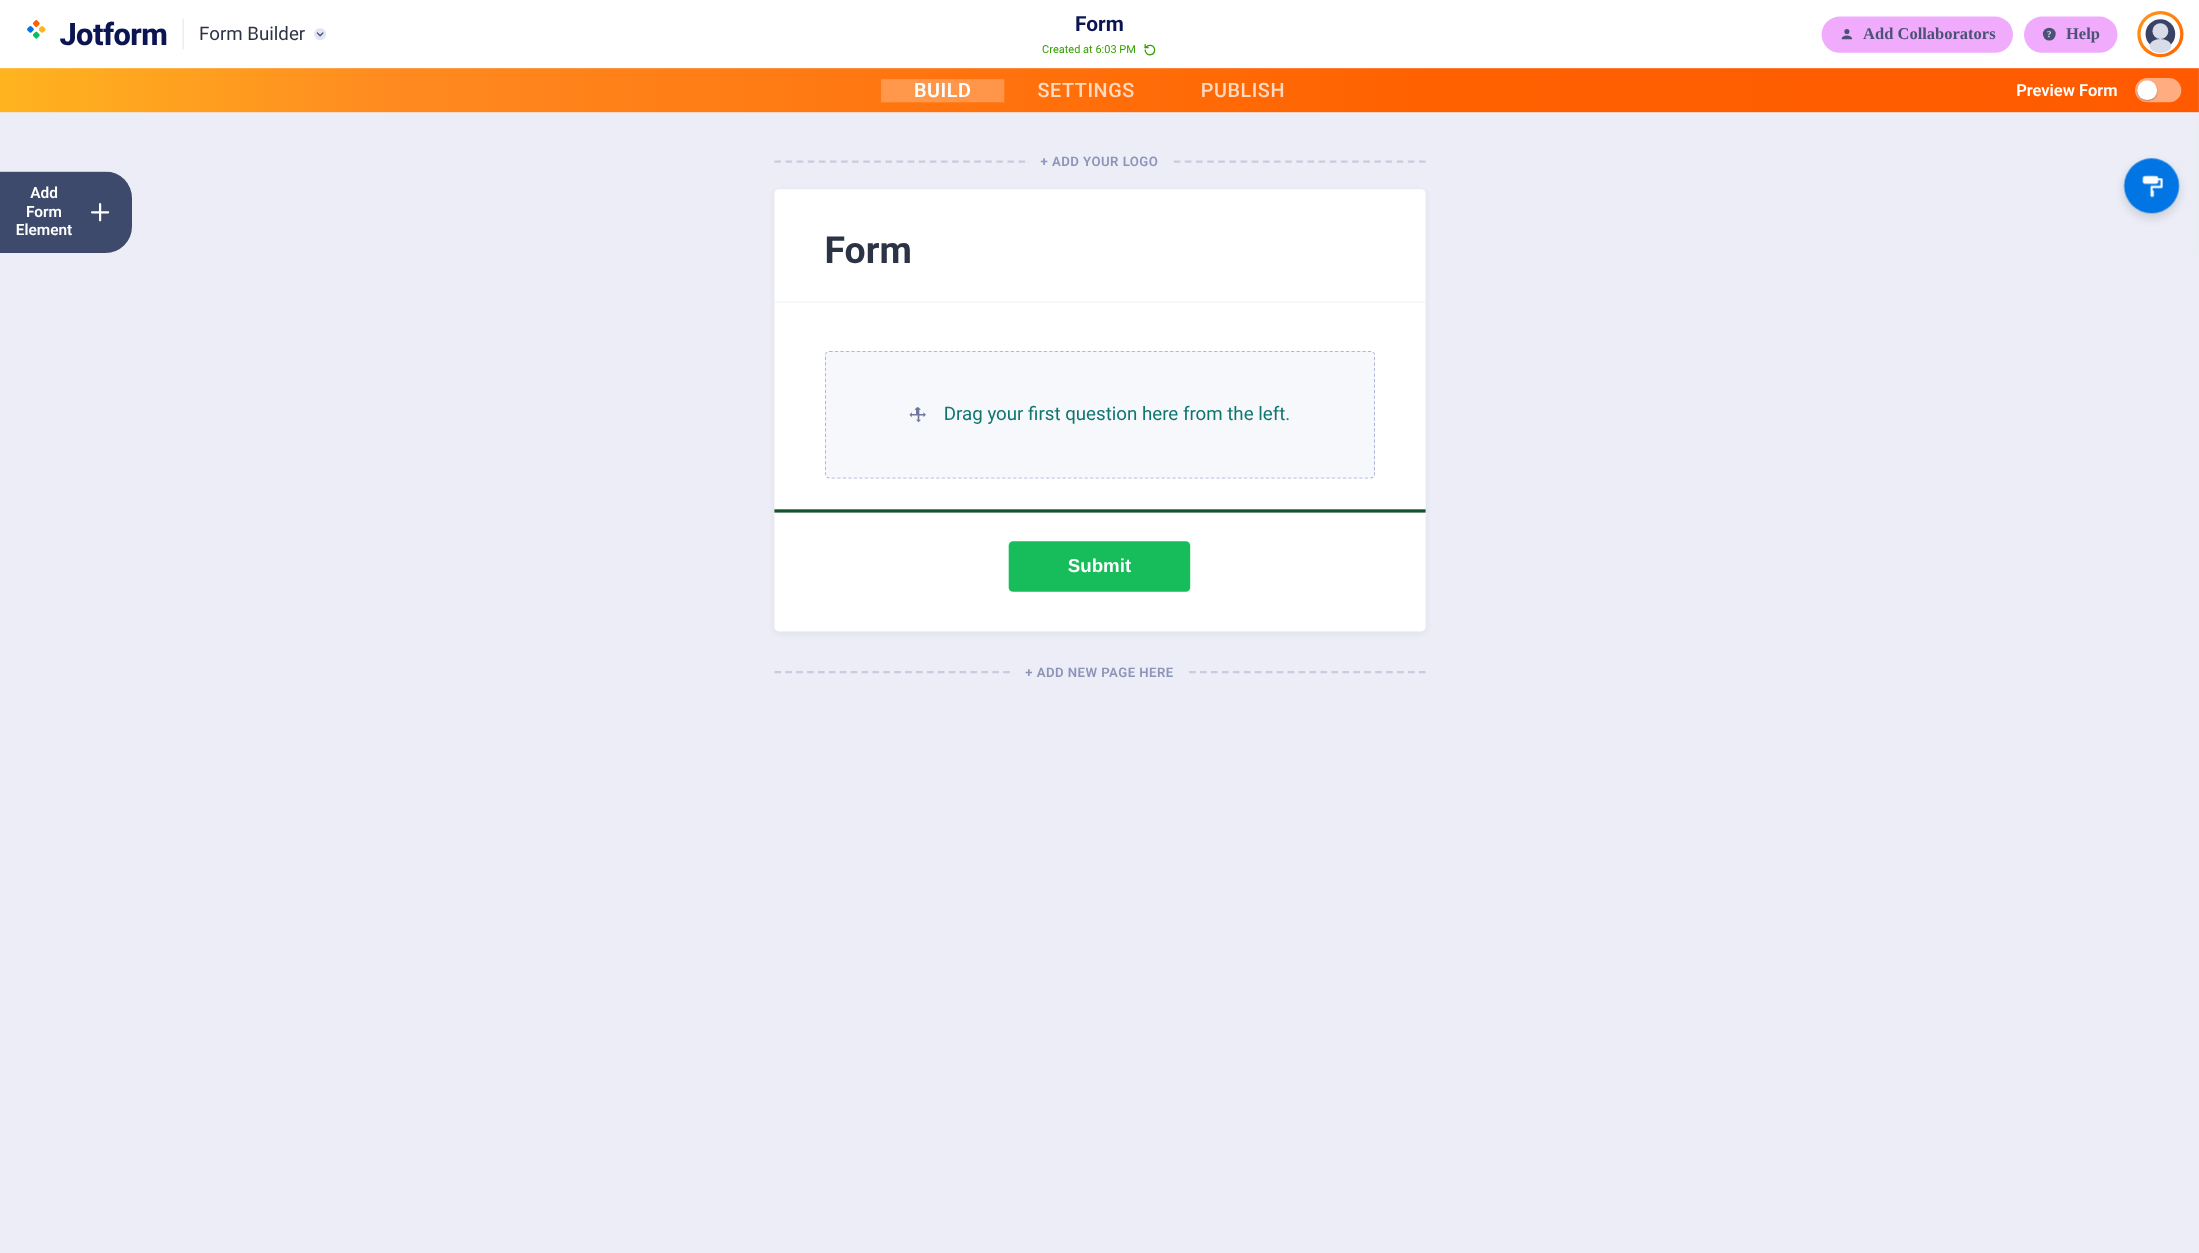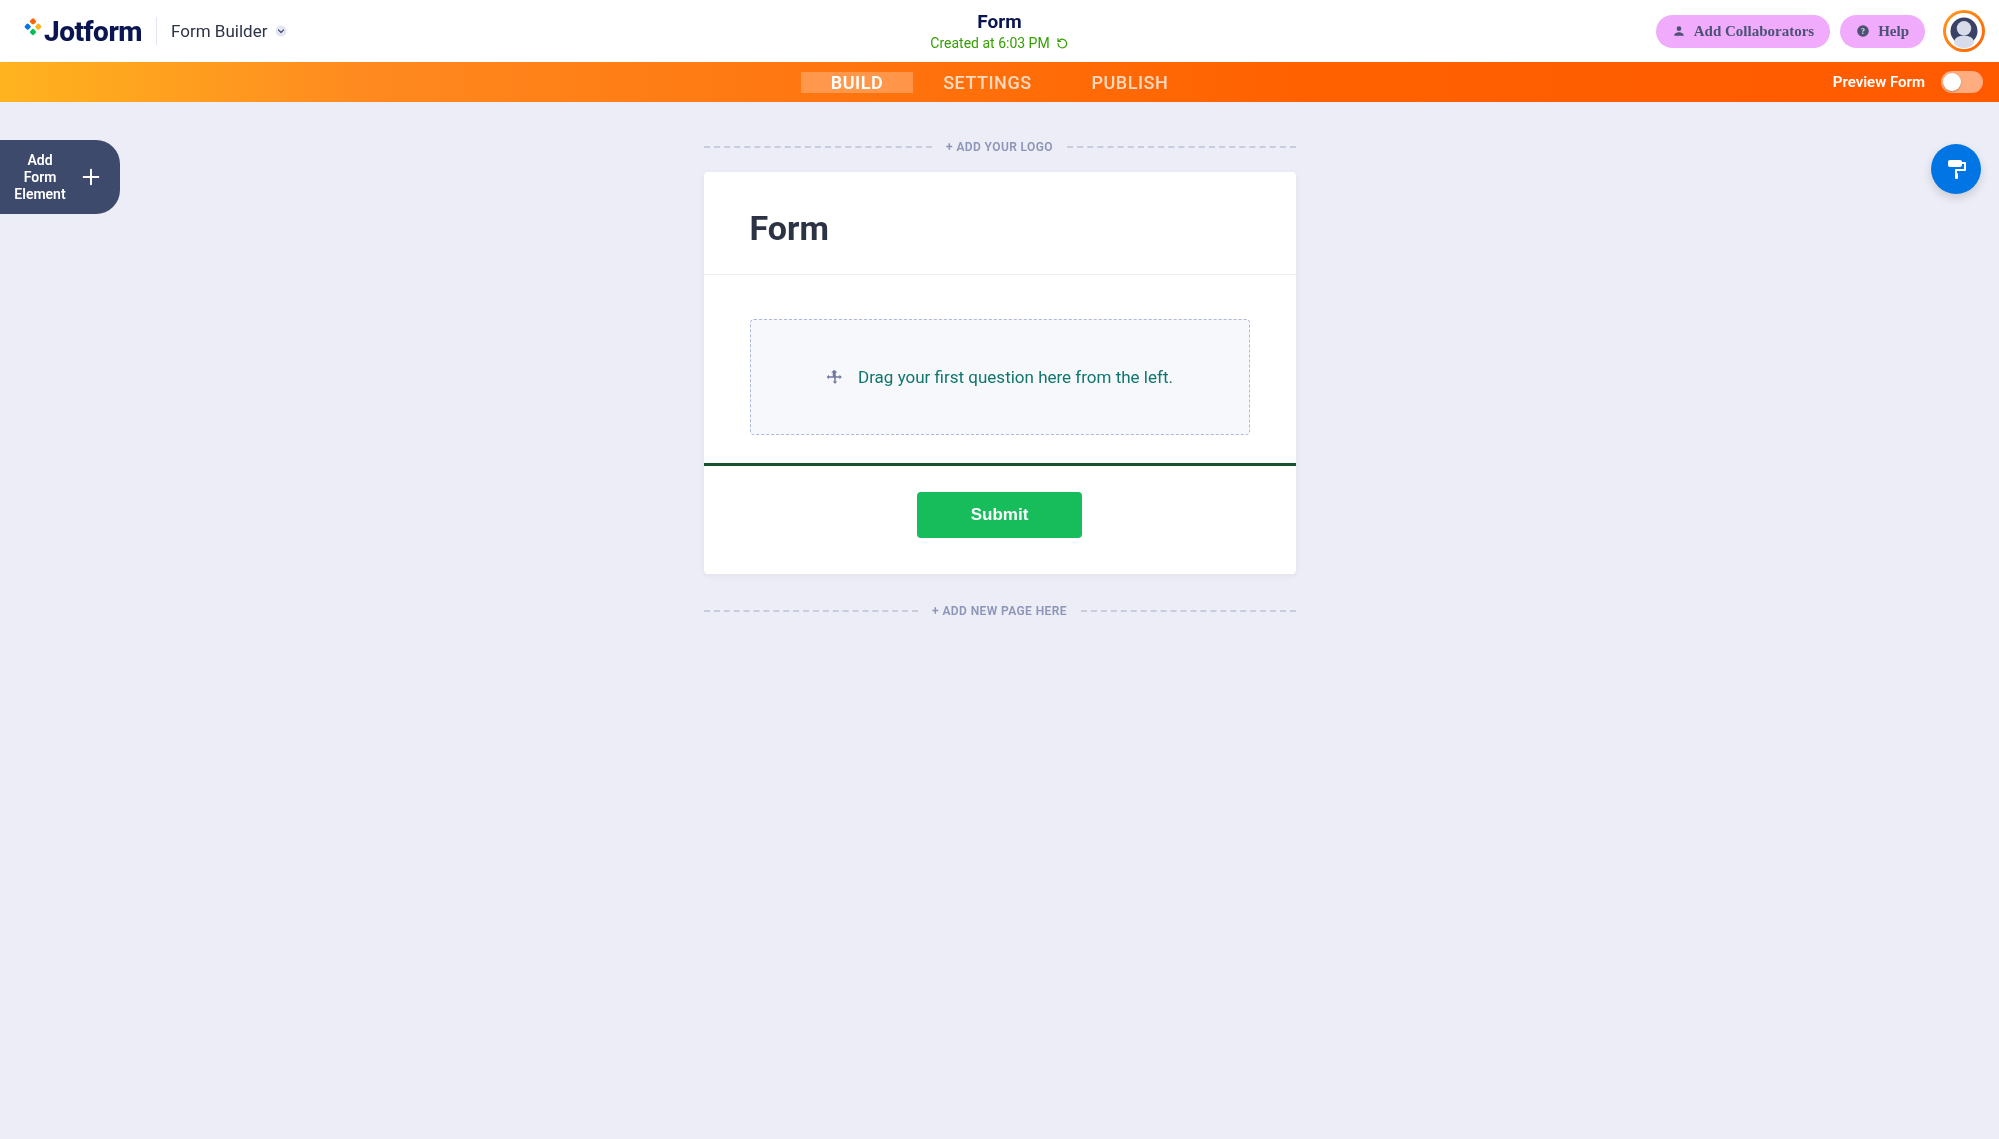--- a/index.html
+++ b/index.html
@@ -22,41 +22,41 @@
   }
   .header-left {
     display: flex;
     align-items: center;
     gap: 14px;
     flex: 1;
   }
   .logo {
     display: flex;
     align-items: center;
-    gap: 0;
+    gap: 10px;
     cursor: pointer;
     text-align: right;
   }
   .logo-mark { width: 30px; height: 30px; }
   .logo-text { font-size: 28px; font-weight: 800; color: #0a1551; letter-spacing: -0.5px; }
   .vdiv {
     width: 1px; height: 28px; background: #e3e5f5;
   }
   .breadcrumb-btn {
     display: inline-flex; align-items: center; gap: 8px;
     font-size: 17px; color: #2c3345; cursor: pointer;
   }
   .chevron { width: 12px; height: 12px; }
 
   .header-center {
     position: absolute; left: 50%; top: 50%; transform: translate(-50%, -50%);
     text-align: center;
   }
   .form-title-small { font-size: 19px; font-weight: 700; color: #0a1551; }
-  .created-at { font-size: 14px; color: #35a000; margin-top: 2px; display: inline-flex; align-items: center; gap: 6px; }
+  .created-at { font-size: 10px; color: #35a000; margin-top: 2px; display: inline-flex; align-items: center; gap: 6px; }
   .revert-icon { width: 13px; height: 13px; }
 
   .header-right {
     display: flex; align-items: center; gap: 10px;
   }
   .pill-btn {
     display: inline-flex; align-items: center; gap: 8px;
     background: #f0abfc; color: #4b5274;
     border: none; border-radius: 18px;
     padding: 8px 16px; font-size: 15px; font-weight: 600; cursor: pointer; font-family: Liberation Serif, serif;
@@ -104,21 +104,21 @@
     background: rgba(255,255,255,0.5); position: relative; cursor: pointer;
   }
   .toggle-knob {
     position: absolute; left: 2px; top: 2px;
     width: 18px; height: 18px; border-radius: 50%; background: #fff;
     box-shadow: 0 1px 2px rgba(0,0,0,0.25);
   }
 
   
   .add-element-tab {
-    position: fixed; left: 0; top: 140px;
+    position: fixed; left: 0; top: 156px;
     background: #3e4a6b; color: #fff;
     border-radius: 0 24px 24px 0;
     padding: 12px 14px 12px 14px;
     display: flex; align-items: center; gap: 10px;
     cursor: pointer; width: 120px;
   }
   .add-element-label { font-size: 14px; font-weight: 600; line-height: 1.2; text-align: center; }
   .plus-circle {
     width: 30px; height: 30px;
     display: flex; align-items: center; justify-content: center;

